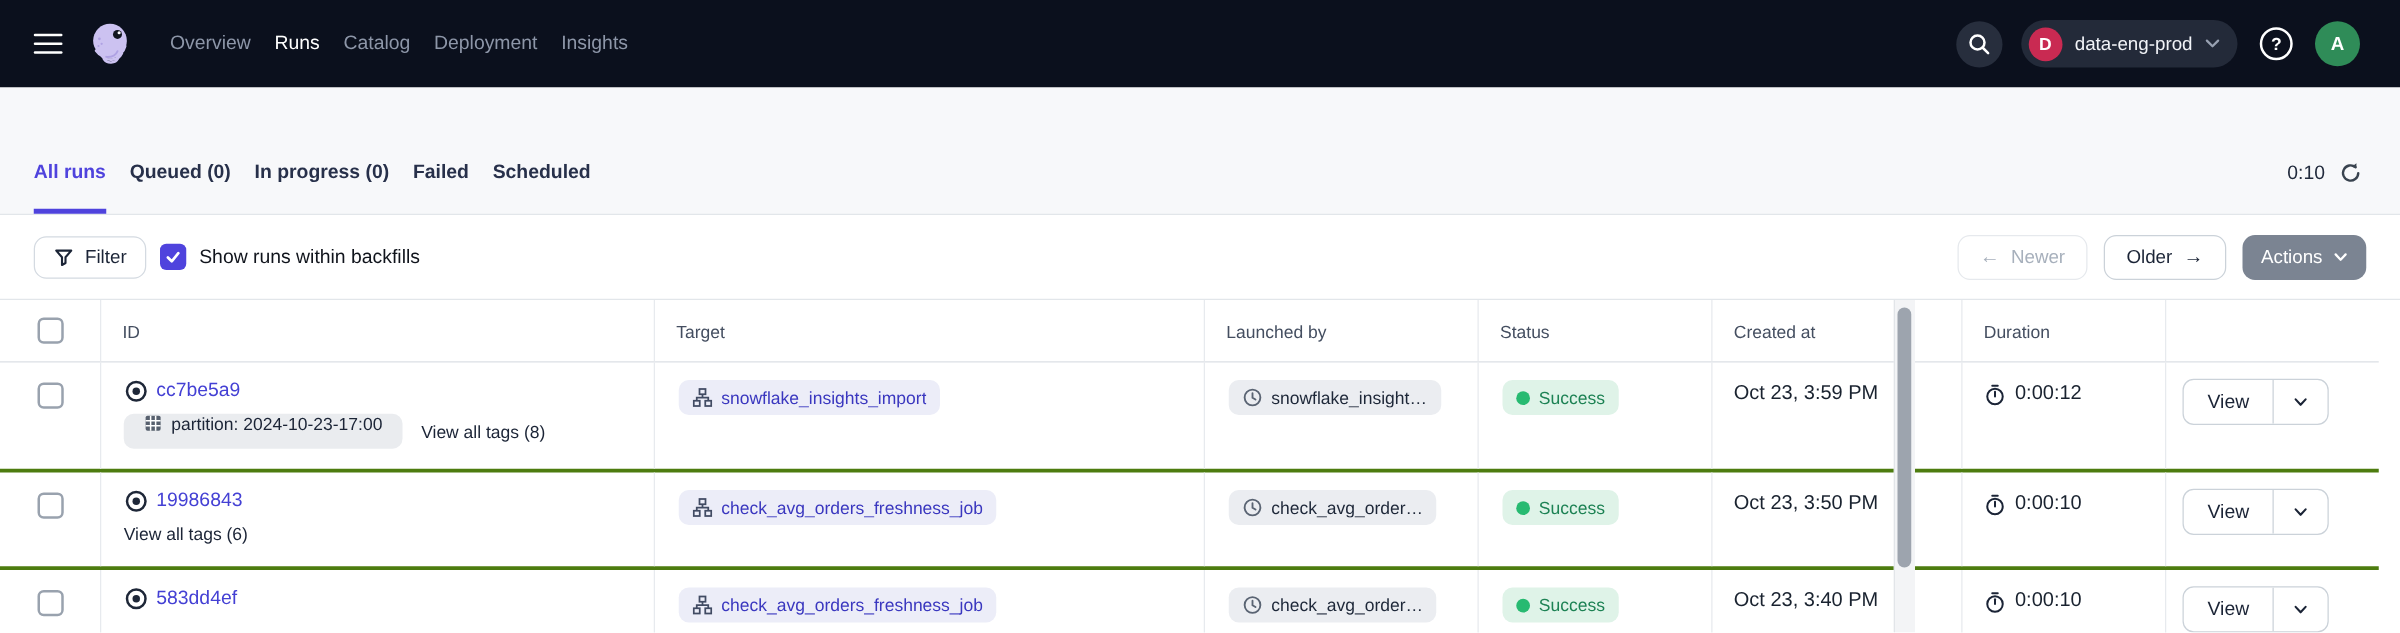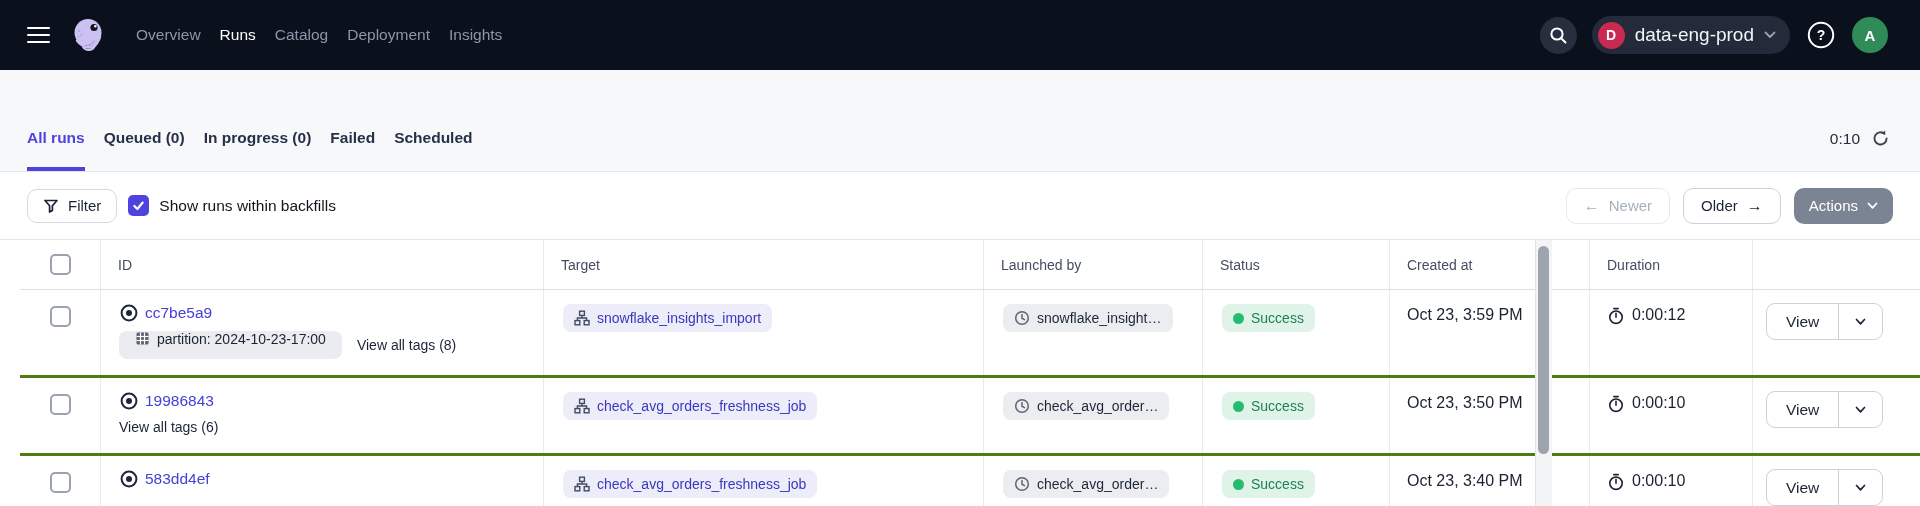--- a/index.html
+++ b/index.html
@@ -11,21 +11,21 @@
   .hamburger { width: 23px; display: flex; flex-direction: column; gap: 4.5px; cursor: pointer; }
   .hamburger span { display:block; height: 2.5px; background: #fff; border-radius: 2px; }
   .logo { margin-left: 17px; display:flex; align-items:center; }
   .main-nav { display: flex; gap: 19px; margin-left: 27px; align-items: flex-start; }
   .nav-link { font-size: 15.5px; color: #8D96A8; text-decoration: none; cursor: pointer; }
   .nav-link.active { color: #FFFFFF; font-weight: 400; }
   .topbar-right { margin-left: auto; display: flex; align-items: center; gap: 15px; }
   .icon-circle-btn { width: 37px; height: 37px; border-radius: 50%; background: #272E3D; display: flex; align-items: center; justify-content: center; cursor: pointer; }
   .workspace-pill { height: 38px; border-radius: 19px; background: #232A39; display: flex; align-items: center; gap: 10px; padding: 0 14px 0 6px; cursor: pointer; }
   .workspace-badge { width: 27px; height: 27px; border-radius: 50%; background: #C92A52; color: #fff; font-size: 14px; font-weight: 700; display: flex; align-items: center; justify-content: center; }
-  .workspace-name { color: #F2F4F8; font-size: 19px; font-weight: 500; }
+  .workspace-name { color: #F2F4F8; font-size: 15px; font-weight: 500; }
   .help-btn { display:flex; align-items:center; justify-content:center; cursor:pointer; }
   .avatar { width: 36px; height: 36px; border-radius: 50%; background: #2F8C58; color: #fff; font-size: 15px; font-weight: 600; display: flex; align-items: center; justify-content: center; cursor: pointer; }
 
   
   .tabsbar { height: 102px; background: #F7F8FA; border-bottom: 1px solid #E2E6EA; display: flex; align-items: flex-end; justify-content: space-between; padding: 0 30px 0 27px; }
   .tabs { display: flex; gap: 19px; }
   .tab { font-size: 15.5px; font-weight: 600; color: #27304A; padding-bottom: 20px; border-bottom: 4px solid transparent; cursor: pointer; }
   .tab.active { color: #4F43DD; border-bottom-color: #4F43DD; }
   .refresh-area { display: flex; align-items: center; gap: 11px; padding-bottom: 23px; }
   .refresh-timer { font-size: 15.5px; color: #222B3D; }
@@ -37,21 +37,21 @@
   .checkbox-on { width: 21px; height: 21px; border-radius: 5px; background: #4F43DD; display: flex; align-items: center; justify-content: center; }
   .backfills-label { font-size: 15.5px; color: #10141C; }
   .toolbar-right { margin-left: auto; display: flex; align-items: center; gap: 13px; }
   .btn { height: 36px; border-radius: 10px; font-size: 15px; display: inline-flex; align-items: center; gap: 9px; padding: 0 17px; background: #fff; cursor: pointer; }
   .btn-newer { border: 1px solid #E6E9ED; color: #A7B0BC; }
   .btn-older { border: 1px solid #CBD2D9; color: #1B2436; }
   .btn-actions { background: #7B8492; color: #fff; border: none; padding: 0 15px; }
   .arrow-glyph { font-size: 16px; line-height: 1; }
 
   
-  .runs-table { position: relative; width: 1532px; height: 266px; margin-left: 20px; }
+  .runs-table { position: relative; width: 1532px; height: 266px; }
   .t-row { display: grid; grid-template-columns: 80px 443px 440px 219px 187px 200px 163px 171px; width: 1903px; }
   .t-row .cell { border-left: 1px solid #E7EAEE; min-width: 0; }
   .t-row .cell:first-child { border-left: none; }
   .t-head { height: 50px; border-bottom: 1px solid #DCE0E5; }
   .t-head .cell { display: flex; align-items: center; padding: 0 17px; font-size: 14px; font-weight: 500; color: #444E60; }
   .t-head .c-check, .t-datarow .c-check { display: flex; justify-content: center; padding: 0; }
   .t-head .c-check { align-items: center; }
   .t-datarow { border-bottom: 3px solid #4d7c0f; }
   .t-datarow .c-check { align-items: flex-start; padding-top: 16px; }
   .row-1 { height: 88px; }

